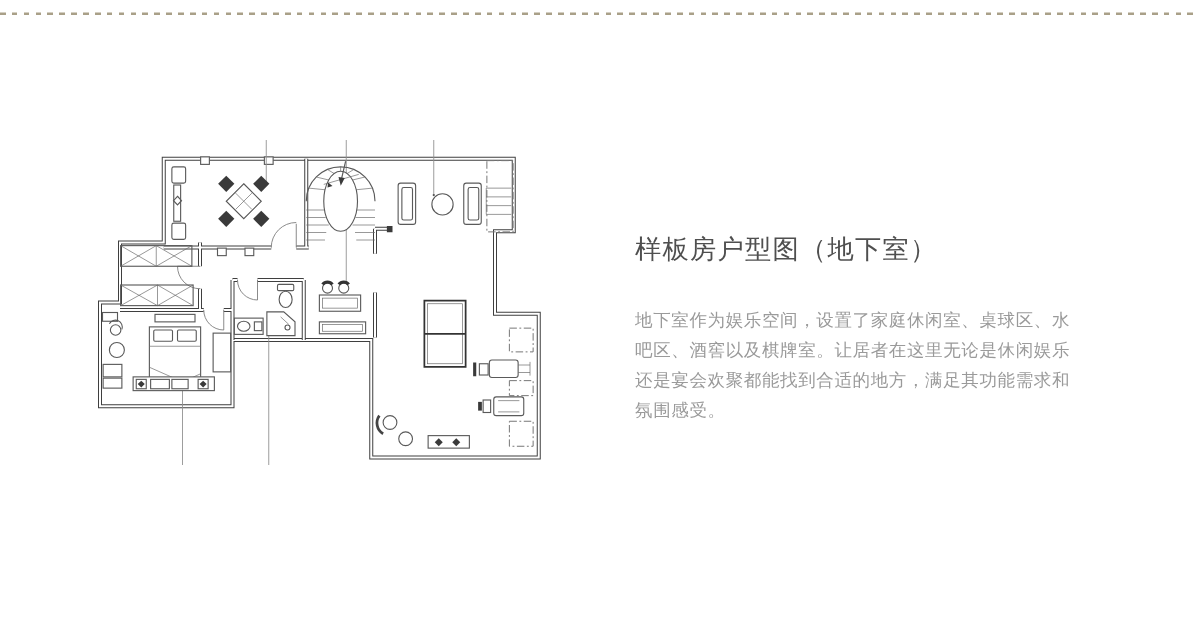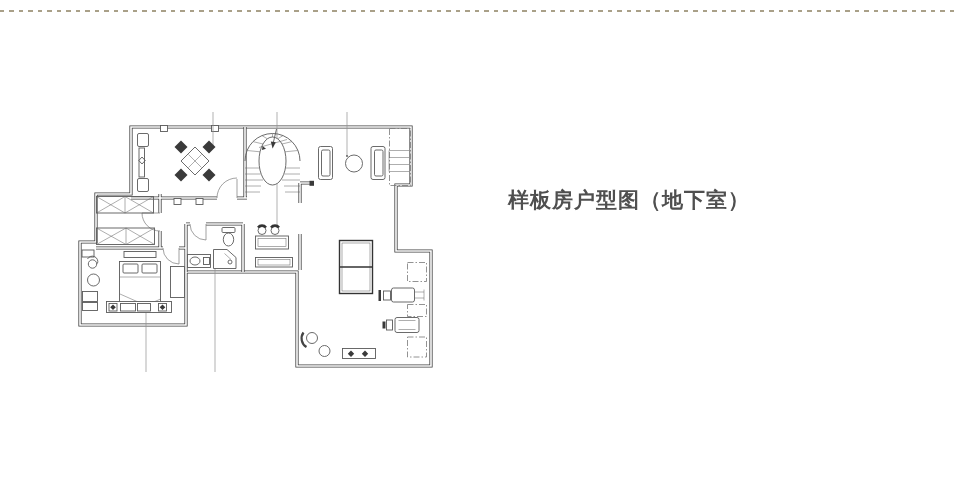--- a/index.html
+++ b/index.html
@@ -15,21 +15,21 @@
   }
   .divider{
     position:absolute;left:0;top:10px;width:958px;height:2px;
     background:repeating-linear-gradient(90deg,var(--divider) 0 4.5px,transparent 4.5px 9.5px);
   }
   .plan-wrap{position:absolute;left:65px;top:108px;width:390px;height:275px;}
   .plan-wrap svg{display:block;width:100%;height:100%;}
   .col{position:absolute;left:508px;top:186px;width:352px;}
   .title{
     font-size:21px;color:var(--title-text);letter-spacing:1px;line-height:28px;
-    font-weight:700;
+    font-weight:400;
   }
   .desc{
     margin-top:30px;width:348px;
     font-size:14px;line-height:24px;color:var(--body-text);
     letter-spacing:0.5px;
   }
   
   .wall-d{stroke:#3f3f3f;stroke-width:3.2;fill:none;}
   .wall-w{stroke:#ffffff;stroke-width:1.6;fill:none;}
   .f{stroke:#5a5a5a;stroke-width:0.9;fill:#ffffff;}
@@ -191,13 +191,14 @@
       <rect class="f" x="342.5" y="348.5" width="33" height="10"></rect>
       <polygon class="dark" points="351,350.5 354.2,353.8 351,357 347.8,353.8"></polygon>
       <polygon class="dark" points="365,350.5 368.2,353.8 365,357 361.8,353.8"></polygon>
     </g>
 
   </svg>
 </div>
 
 <div class="col">
   <div class="title">样板房户型图（地下室）</div>
+  <div class="desc">地下室作为娱乐空间，设置了家庭休闲室、桌球区、水吧区、酒窖以及棋牌室。让居者在这里无论是休闲娱乐还是宴会欢聚都能找到合适的地方，满足其功能需求和氛围感受。</div>
 </div>
 
 </body></html>

